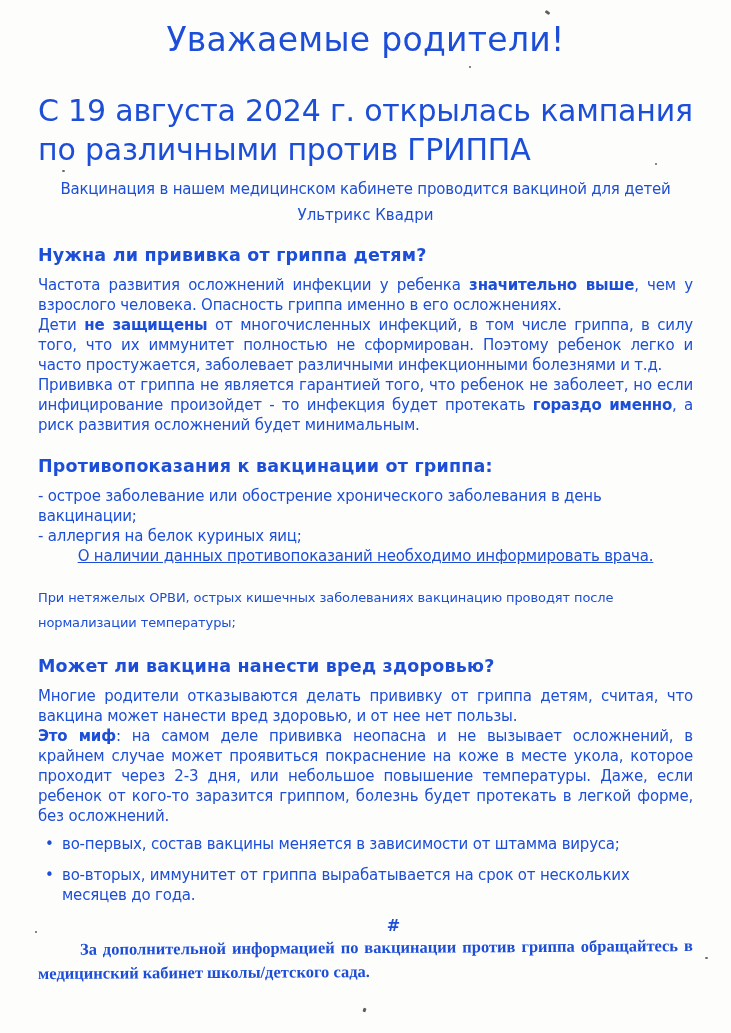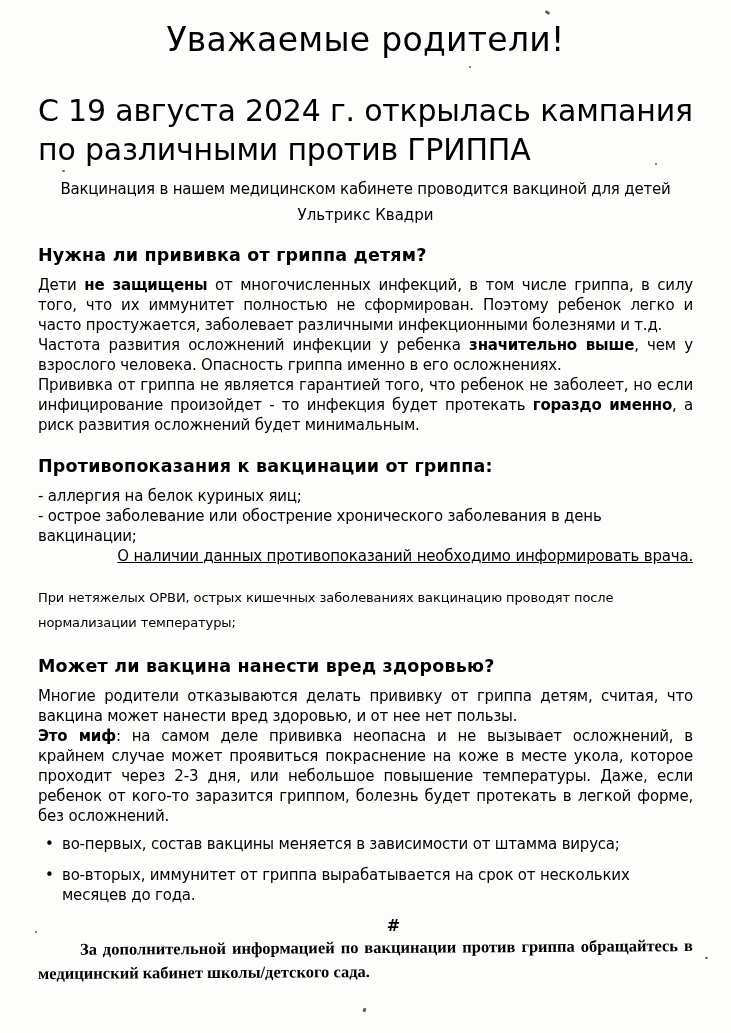--- a/index.html
+++ b/index.html
@@ -2,21 +2,21 @@
 <html lang="ru"><head>
 <meta charset="utf-8">
 <style>
   html, body { margin: 0; padding: 0; background: #d9d9d9; }
   .page {
     position: relative;
     width: 731px;
     height: 1033px;
     margin: 0 auto;
     background: #fdfdfc;
-    color: #000000;
+    color: #1d4ed8;
     font-family: "DejaVu Sans", sans-serif;
     box-sizing: border-box;
     padding: 16px 38px 0 38px;
     overflow: hidden;
   }
   .doc-title {
     margin: 4px 0 0 0;
     font-size: 33px;
     font-weight: 400;
     text-align: center;
@@ -50,21 +50,21 @@
     letter-spacing: 0.2px;
   }
   .block {
     margin: 0;
     font-size: 15px;
     line-height: 20px;
     letter-spacing: -0.2px;
   }
   .block.body  { text-align: justify; }
   .block.plain { text-align: left; }
-  .block.underline-line { text-align: right; }
+  .block.underline-line { text-align: center; }
   .block.small {
     margin-top: 19px;
     font-size: 13px;
     line-height: 25px;
     letter-spacing: -0.1px;
   }
   .block.bullet {
     position: relative;
     margin: 8px 0 11px 24px;
     text-align: left;
@@ -119,26 +119,26 @@
     <div>С 19 августа 2024 г.  открылась кампания</div>
     <div>по различными против ГРИППА</div>
   </div>
 
   <p class="subtitle">Вакцинация в нашем медицинском кабинете проводится вакциной для детей</p>
 
   <p class="vaccine-name">Ультрикс Квадри</p>
 
   <div id="sections">
       <h2 class="section-heading">Нужна ли прививка от гриппа детям?</h2>
+      <p class="block body"><span>Частота развития осложнений инфекции у ребенка </span><span style="font-weight: bold;">значительно выше</span><span>, чем у взрослого человека. Опасность гриппа именно в его осложнениях.</span></p>
       <p class="block body"><span>Дети </span><span style="font-weight: bold;">не защищены</span><span> от многочисленных инфекций, в том числе гриппа, в силу того, что их иммунитет полностью не сформирован. Поэтому ребенок легко и часто простужается, заболевает различными инфекционными болезнями и т.д.</span></p>
-      <p class="block body"><span>Частота развития осложнений инфекции у ребенка </span><span style="font-weight: bold;">значительно выше</span><span>, чем у взрослого человека. Опасность гриппа именно в его осложнениях.</span></p>
       <p class="block body"><span>Прививка от гриппа не является гарантией того, что ребенок не заболеет, но если инфицирование произойдет - то инфекция будет протекать </span><span style="font-weight: bold;">гораздо именно</span><span>, а риск развития осложнений будет минимальным.</span></p>
       <h2 class="section-heading">Противопоказания к вакцинации от гриппа:</h2>
+      <p class="block plain"><span>- острое заболевание или обострение хронического заболевания в день вакцинации;</span></p>
       <p class="block plain"><span>- аллергия на белок куриных яиц;</span></p>
-      <p class="block plain"><span>- острое заболевание или обострение хронического заболевания в день вакцинации;</span></p>
       <p class="block underline-line"><span style="text-decoration: underline;">О наличии данных противопоказаний необходимо информировать врача.</span></p>
       <p class="block small"><span>При нетяжелых ОРВИ, острых кишечных заболеваниях вакцинацию проводят после нормализации температуры;</span></p>
       <h2 class="section-heading">Может ли вакцина нанести вред здоровью?</h2>
       <p class="block body"><span>Многие родители отказываются делать прививку от гриппа детям, считая, что вакцина может нанести вред здоровью, и от нее нет пользы.</span></p>
       <p class="block body"><span style="font-weight: bold;">Это миф</span><span>: на самом деле прививка неопасна и не вызывает осложнений, в крайнем случае может проявиться покраснение на коже в месте укола, которое проходит через 2-3 дня, или небольшое повышение температуры. Даже, если ребенок от кого-то заразится гриппом, болезнь будет протекать в легкой форме, без осложнений.</span></p>
       <p class="block bullet"><span>во-первых, состав вакцины меняется в зависимости от штамма вируса;</span></p>
       <p class="block bullet"><span>во-вторых, иммунитет от гриппа вырабатывается на срок от нескольких месяцев до года.</span></p>
     </div>
 
   <div class="hash-mark">#</div>

